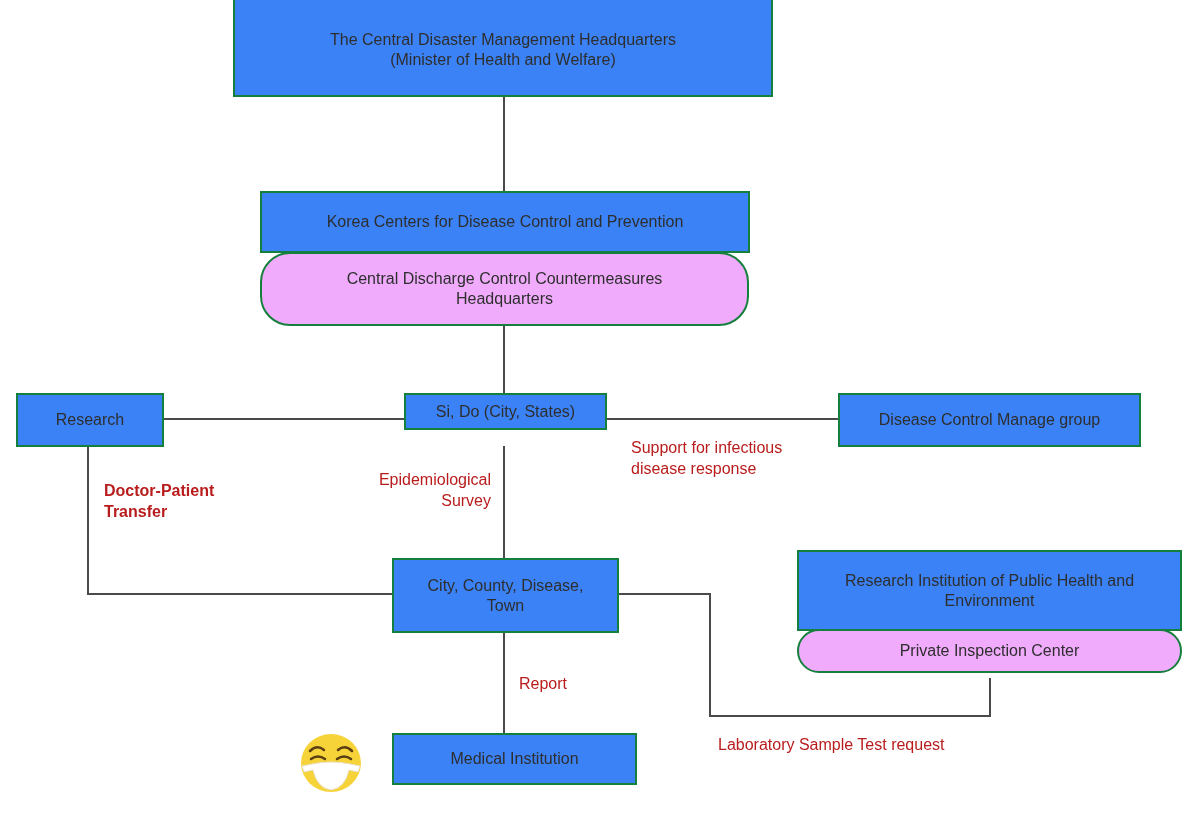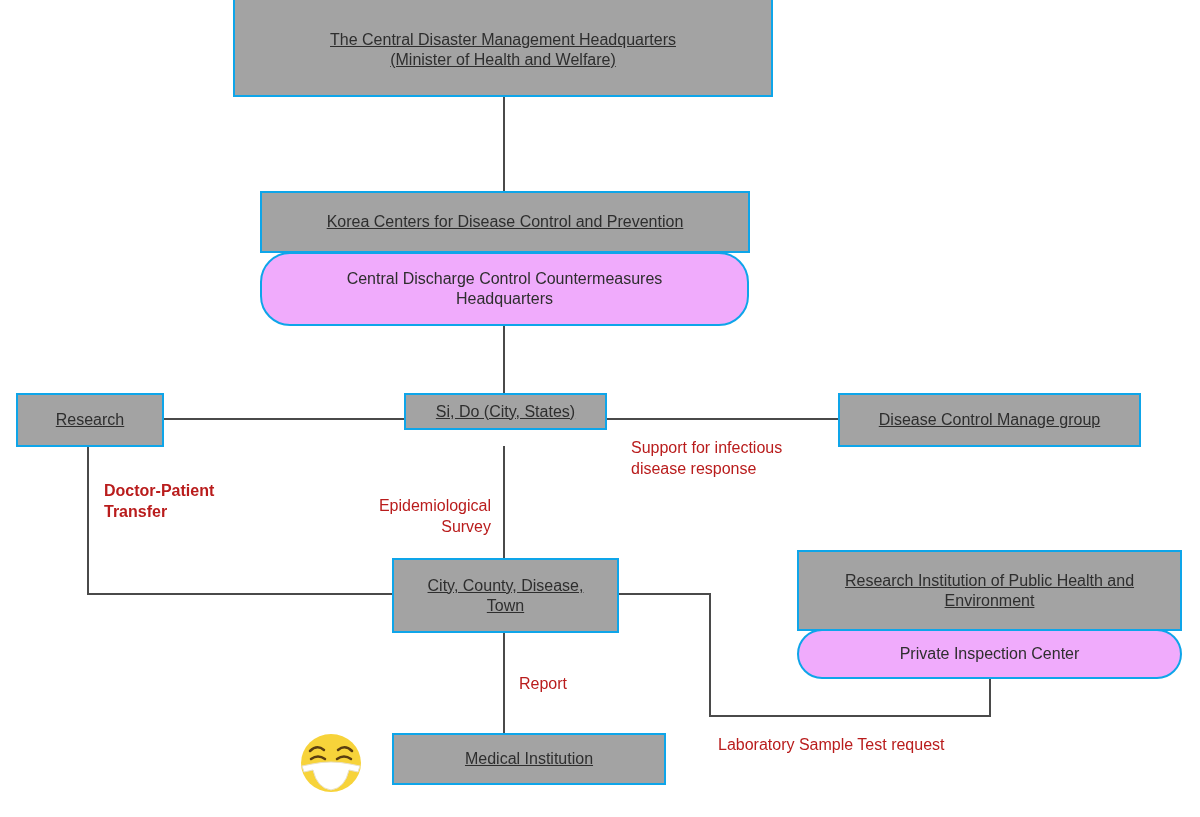--- a/index.html
+++ b/index.html
@@ -1,22 +1,22 @@
 <!DOCTYPE html>
 <html><head>
 <meta charset="utf-8">
 <style>
   html, body { margin: 0; padding: 0; background: #ffffff; }
   body { width: 1200px; height: 817px; position: relative; overflow: hidden;
          font-family: "Liberation Sans", sans-serif; color: #2a2a2a; }
   #lines { position: absolute; left: 0; top: 0; width: 1200px; height: 817px; }
-  .box { position: absolute; box-sizing: border-box; border: 2px solid #0ea5e9;
+  .box { position: absolute; box-sizing: border-box; border: 2px solid #15803d;
          display: flex; align-items: center; justify-content: center; text-align: center;
          font-size: 16px; line-height: 20px; color: #2e2e2e; }
-  .gray { background: #a3a3a3; text-decoration: underline; }
+  .gray { background: #3b82f6; }
   .white { background: #f0abfc; border-radius: 30px; }
   .label { position: absolute; font-size: 16px; line-height: 21px; color: #b91c1c; }
   .emoji { position: absolute; left: 300px; top: 733px; width: 62px; height: 60px; }
 </style>
 </head>
 <body>
 
 <svg id="lines" xmlns="http://www.w3.org/2000/svg">
   <g stroke="#4a4a4a" stroke-width="2" fill="none">
     <line x1="504" y1="97" x2="504" y2="191"></line>
@@ -57,31 +57,31 @@
 
 <div class="box gray" style="left:392px;top:558px;width:227px;height:75px;white-space:pre-line;">
   <span>City, County, Disease,
 Town</span>
 </div>
 
 <div class="box gray" style="left:797px;top:550px;width:385px;height:81px;white-space:pre-line;">
   <span>Research Institution of Public Health and
 Environment</span>
 </div>
-<div class="box white" style="left:797px;top:629px;width:385px;height:50px;">
+<div class="box white" style="left:797px;top:629px;width:385px;height:44px;">
   <span>Private Inspection Center</span>
 </div>
 
-<div class="box gray" style="left:392px;top:733px;width:274px;height:52px;">
+<div class="box gray" style="left:392px;top:733px;width:245px;height:52px;">
   <span>Medical Institution</span>
 </div>
 
 <div class="label" style="left:104px;top:480px;white-space:pre-line;font-weight:bold;">Doctor-Patient
 Transfer</div>
-<div class="label" style="left:340px;top:495px;width:151px;text-align:right;white-space:pre-line;">Epidemiological
+<div class="label" style="left:340px;top:469px;width:151px;text-align:right;white-space:pre-line;">Epidemiological
 Survey</div>
 <div class="label" style="left:631px;top:437px;white-space:pre-line;">Support for infectious
 disease response</div>
 <div class="label" style="left:519px;top:673px;">Report</div>
 <div class="label" style="left:718px;top:734px;">Laboratory Sample Test request</div>
 
 <svg class="emoji" viewBox="0 0 62 60" xmlns="http://www.w3.org/2000/svg">
   <ellipse cx="31" cy="30" rx="30" ry="29" fill="#f7d33a"></ellipse>
   <path d="M10 18 Q17 11 24 17" stroke="#5a3d10" stroke-width="2.5" fill="none" stroke-linecap="round"></path>
   <path d="M38 17 Q45 11 52 18" stroke="#5a3d10" stroke-width="2.5" fill="none" stroke-linecap="round"></path>

